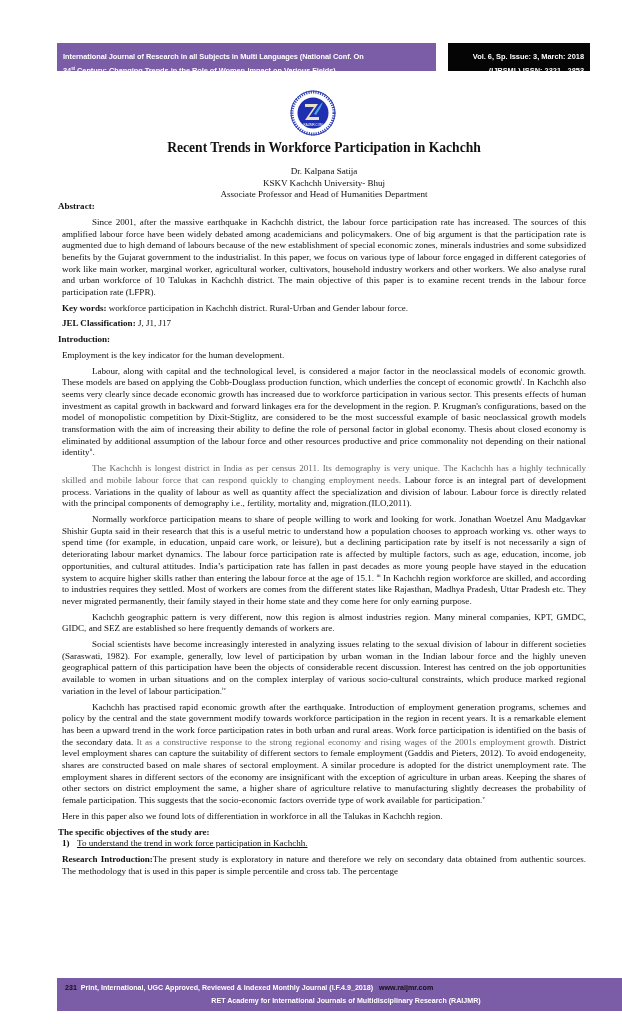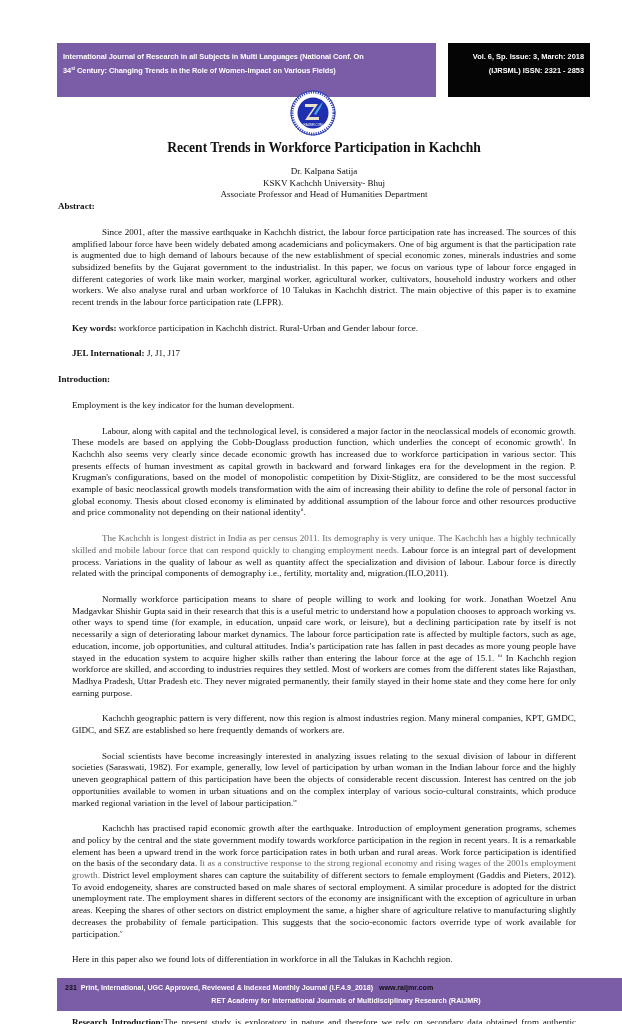--- a/index.html
+++ b/index.html
@@ -1,20 +1,20 @@
 <!DOCTYPE html>
 <html><head>
   <meta charset="utf-8">
   <style>
     * { margin: 0; padding: 0; box-sizing: border-box; }
     html, body { width: 622px; height: 1024px; background: #ffffff; overflow: hidden; }
     body { position: relative; font-family: "Liberation Serif", serif; color: #111; }
 
     .header-bar {
-      position: absolute; left: 57px; top: 43px; width: 533px; height: 54px;
+      position: absolute; left: 57px; top: 43px; width: 533px; height: 28px;
       display: flex;
     }
     .header-left {
       flex: 0 0 379px; background: #7b5ca6; color: #fff;
       font-family: "Liberation Sans", sans-serif; font-weight: bold;
       font-size: 7.4px; line-height: 14px; padding: 7px 6px 0 6px;
       letter-spacing: -0.05px;
     }
     .header-left sup { font-size: 4.5px; vertical-align: 3px; line-height: 0; }
     .header-right {
@@ -34,21 +34,21 @@
     .title {
       text-align: center; font-weight: bold; font-size: 13.6px; line-height: 15px; margin-bottom: 11px;
     }
     .center { text-align: center; }
     .bold { font-weight: bold; }
     .indent { text-indent: 30px; }
     .gray { color: #666; }
     sup { font-size: 5px; vertical-align: 4px; line-height: 0; }
     .list-item { padding-left: 4px; text-decoration: underline; }
     .list-item .num { font-weight: bold; display: inline-block; width: 15px; }
-    p { margin: 14px; }
+    p { margin: 4px; }
 
     .footer-bar {
       position: absolute; left: 57px; top: 978px; width: 576px; height: 33px;
       background: #7b5ca6; color: #fff;
       font-family: "Liberation Sans", sans-serif; font-weight: bold;
       font-size: 7.1px; line-height: 12.5px; padding: 4px 6px 0 8px;
     }
     .footer-bar .pg { color: #111; margin-right: 4px; }
     .footer-bar .url { color: #111; margin-left: 6px; }
     .footer-line2 { text-align: center; }
@@ -80,21 +80,21 @@
 
 <div class="paper">
   <div class="title">Recent Trends in Workforce Participation in Kachchh</div>
   <div class="center">Dr. Kalpana Satija</div>
   <div class="center">KSKV Kachchh University- Bhuj</div>
   <div class="center">Associate Professor and Head of Humanities Department</div>
 
   <div class="bold">Abstract:</div>
   <p class="indent">Since 2001, after the massive earthquake in Kachchh district,   the labour force participation rate has increased. The sources of this amplified labour force have been widely debated among academicians and policymakers. One of big argument is that the participation rate is augmented due to high demand of labours because of the new establishment of special economic zones, minerals industries and some subsidized benefits by the Gujarat government to the industrialist.  In this paper, we focus on various type of labour force engaged in different categories of work like main worker, marginal worker, agricultural worker, cultivators, household industry workers and other workers.  We also analyse rural and urban workforce of 10 Talukas in Kachchh district. The main objective of this paper is to examine recent trends in the labour force participation rate (LFPR).</p>
   <p><span class="bold">Key words:</span><span>  workforce participation in Kachchh district. Rural-Urban and Gender labour force.</span></p>
-  <p><span class="bold">JEL International:</span><span> J, J1, J17</span></p>
+  <p><span class="bold">JEL Classification:</span><span> J, J1, J17</span></p>
 
   <div class="bold">Introduction:</div>
   <p>Employment is the key indicator for the human development.</p>
   <p class="indent"><span>Labour, along with capital and the technological level, is considered a major factor in the neoclassical models of economic growth. These models are based on applying the Cobb-Douglass production function, which underlies the concept of economic growth</span><sup>i</sup><span>. In Kachchh also seems very clearly since decade economic growth has increased due to workforce participation in various sector. This presents effects of human investment as capital growth in backward and forward linkages era for the development in the region. P. Krugman's configurations, based on the model of monopolistic competition by Dixit-Stiglitz, are considered to be the most successful example of basic neoclassical growth models transformation with the aim of increasing their ability to define the role of personal factor in global economy. Thesis about closed economy is eliminated by additional assumption of the labour force and other resources productive and price commonality not depending on their national identity</span><sup>ii</sup><span>.</span></p>
   <p class="indent"><span class="gray">The Kachchh is longest district in India as per census 2011. Its demography is very unique. The Kachchh has a highly technically skilled and mobile labour force that can respond quickly to changing employment needs.</span><span> Labour force is an integral part of development process. Variations in the quality of labour as well as quantity affect the specialization and division of labour. Labour force is directly related with the principal components of demography i.e., fertility, mortality and, migration.(ILO,2011).</span></p>
   <p class="indent"><span>Normally workforce participation means    to    share of people willing to work and looking for work. Jonathan Woetzel Anu Madgavkar Shishir Gupta said in their research  that this is a useful metric to understand how a population chooses to approach working vs. other ways to spend time (for example, in education, unpaid care work, or leisure), but a declining participation rate by itself is not necessarily a sign of deteriorating labour market dynamics. The labour force participation rate is affected by multiple factors, such as age, education, income, job opportunities, and cultural attitudes. India’s participation rate has fallen in past decades as more young people have stayed in the education system to acquire higher skills rather than entering the labour force at the age of 15.1. </span><sup>iii</sup><span>  In Kachchh region workforce are skilled, and according to industries requires they settled.  Most of workers are comes from the different states like Rajasthan, Madhya Pradesh, Uttar Pradesh etc. They never migrated permanently, their family stayed in their home state and they come here for only earning purpose.</span></p>
   <p class="indent">Kachchh geographic pattern is very different, now this region is almost industries region. Many mineral companies, KPT, GMDC, GIDC, and SEZ are established so here frequently demands of workers are.</p>
   <p class="indent"><span>Social scientists have become increasingly interested in analyzing issues relating to the sexual division of labour in different societies (Saraswati, 1982). For example, generally, low level of participation by urban woman in the Indian labour force and the highly uneven geographical pattern of this participation have been the objects of considerable recent discussion. Interest has centred on the job opportunities available to women in urban situations and on the complex interplay of various socio-cultural constraints, which produce marked regional variation in the level of labour participation.</span><sup>iv</sup></p>
   <p class="indent"><span>Kachchh has practised rapid economic growth after the earthquake. Introduction of employment generation programs, schemes and policy by the central and the state government modify towards workforce participation in the region in recent years.  It is a remarkable element has been a upward trend in the work force participation rates in both urban and rural areas. Work force participation is identified on the basis of the secondary data. </span><span class="gray">It as a constructive response to the strong regional economy and rising wages of the 2001s   employment growth.</span><span> District level employment shares can capture the suitability of different sectors to female employment (Gaddis and Pieters, 2012). To avoid endogeneity, shares are constructed based on male shares of sectoral employment. A similar procedure is adopted for the district unemployment rate. The employment shares in different sectors of the economy are insignificant with the exception of agriculture in urban areas. Keeping the shares of other sectors on district employment the same, a higher share of agriculture relative to manufacturing slightly decreases the probability of female participation. This suggests that the socio-economic factors override type of work available for participation.</span><sup>v</sup></p>
   <p>Here in this paper also we found lots of differentiation in workforce in all the Talukas in Kachchh region.</p>

